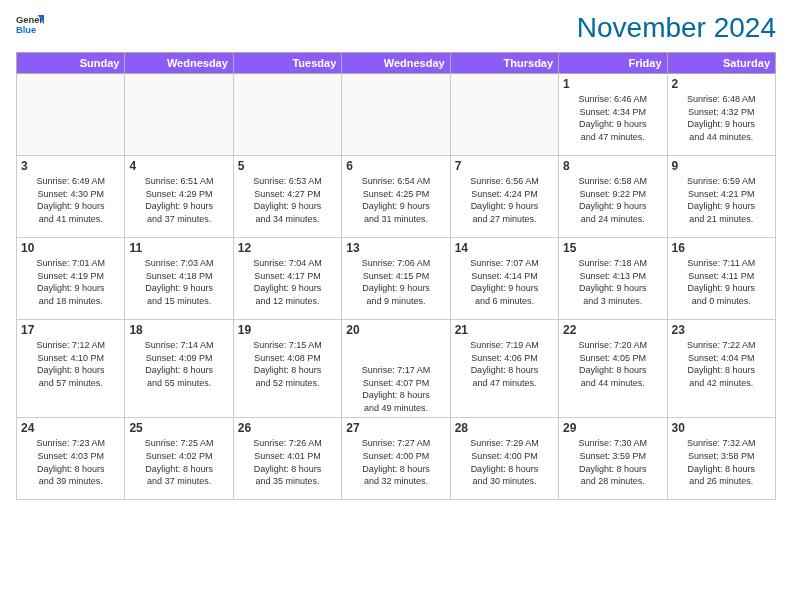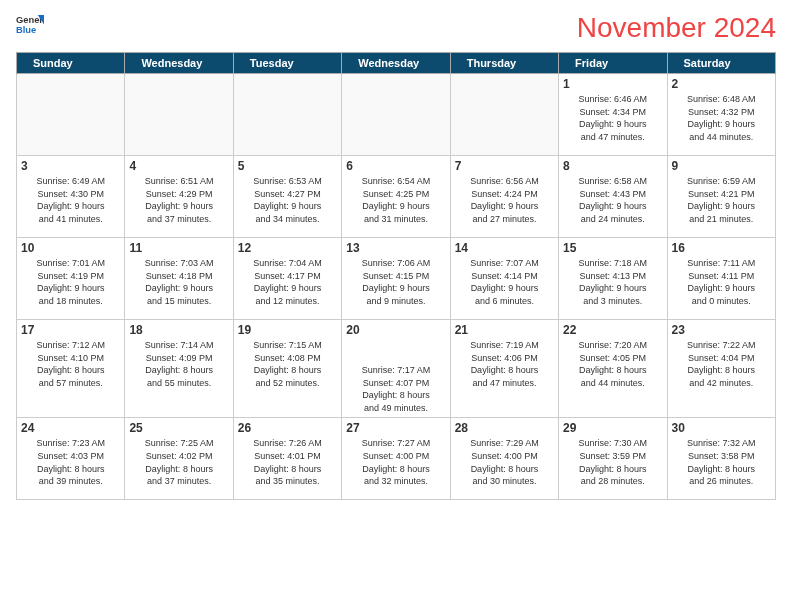--- a/index.html
+++ b/index.html
@@ -29,38 +29,38 @@
     .logo-icon {
       width: 28px;
       height: 28px;
     }
     .title-block {
       text-align: right;
     }
     .month-title {
       font-size: 28px;
       font-weight: normal;
-      color: #ef4444;
+      color: #0369a1;
     }
     .subtitle {
       font-size: 14px;
       color: #555;
     }
     .calendar {
       width: 100%;
       border-collapse: collapse;
       table-layout: fixed;
     }
     .calendar th {
-      background: #0c4a6e;
+      background: #8b5cf6;
       color: #fff;
       font-size: 11px;
       font-weight: bold;
-      text-align: left;
-      padding: 4px 16px;
+      text-align: right;
+      padding: 4px 5px;
       border: 1px solid #aaa;
     }
     .calendar td {
       vertical-align: top;
       border: 1px solid #ccc;
       padding: 3px 4px;
       font-size: 9.5px;
       color: #333;
       background: #fff;
       height: 82px;
@@ -167,21 +167,21 @@
           <td>
             <span class="day-number">7</span>
             <div class="day-info" style="white-space: pre-line;">Sunrise: 6:56 AM
 Sunset: 4:24 PM
 Daylight: 9 hours
 and 27 minutes.</div>
           </td>
           <td>
             <span class="day-number">8</span>
             <div class="day-info" style="white-space: pre-line;">Sunrise: 6:58 AM
-Sunset: 4:43 PM
+Sunset: 9:22 PM
 Daylight: 9 hours
 and 24 minutes.</div>
           </td>
           <td>
             <span class="day-number">9</span>
             <div class="day-info" style="white-space: pre-line;">Sunrise: 6:59 AM
 Sunset: 4:21 PM
 Daylight: 9 hours
 and 21 minutes.</div>
           </td>

